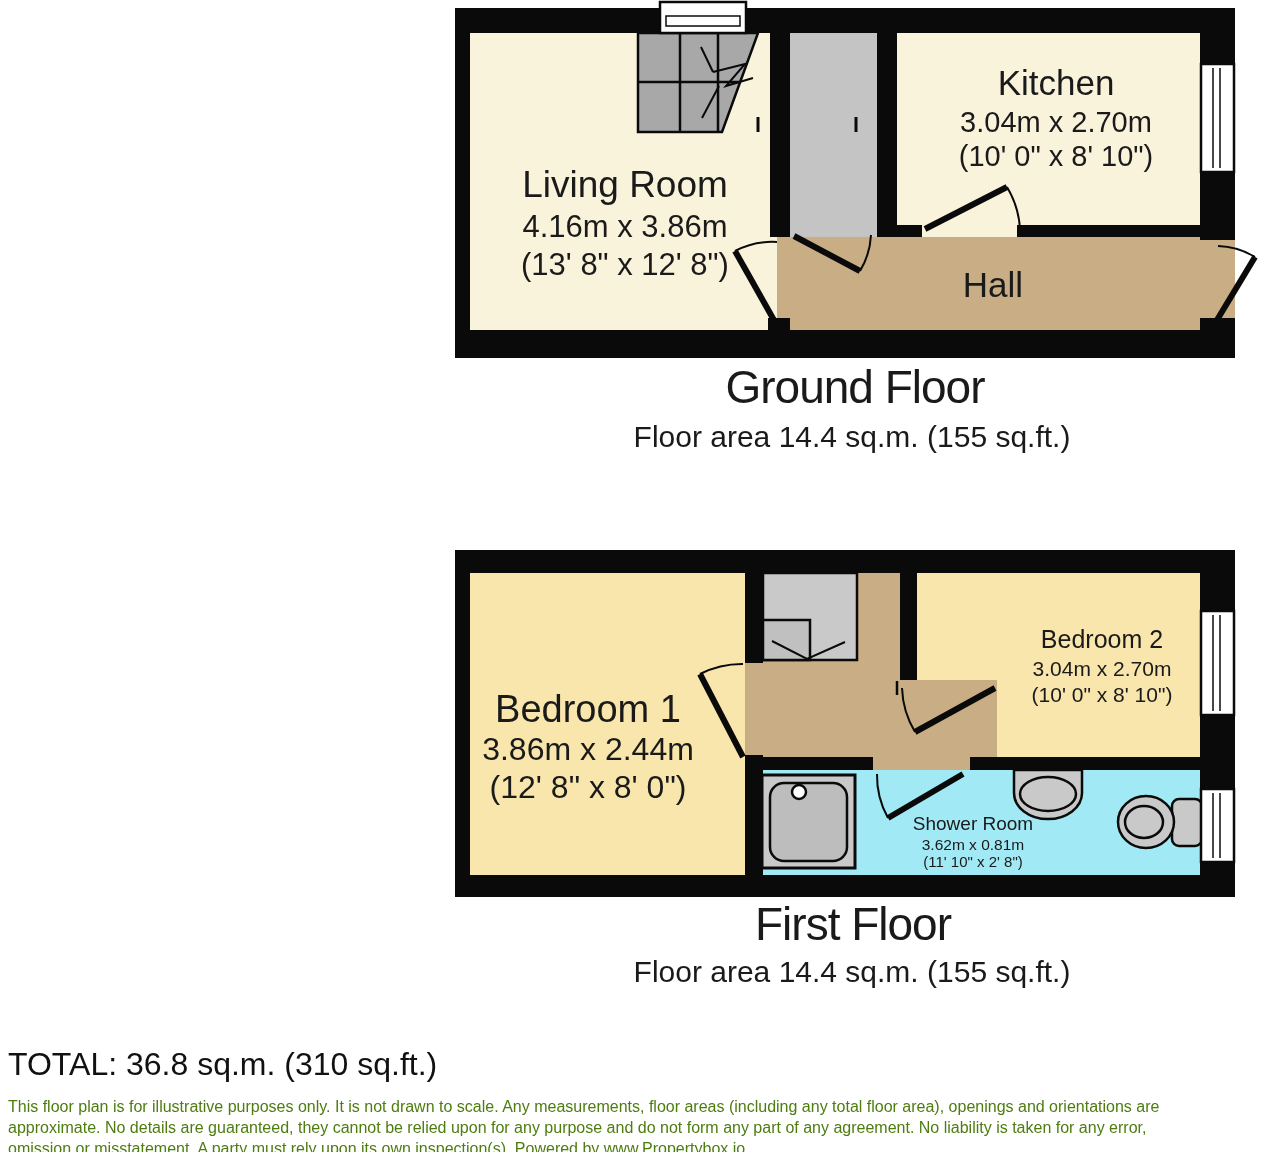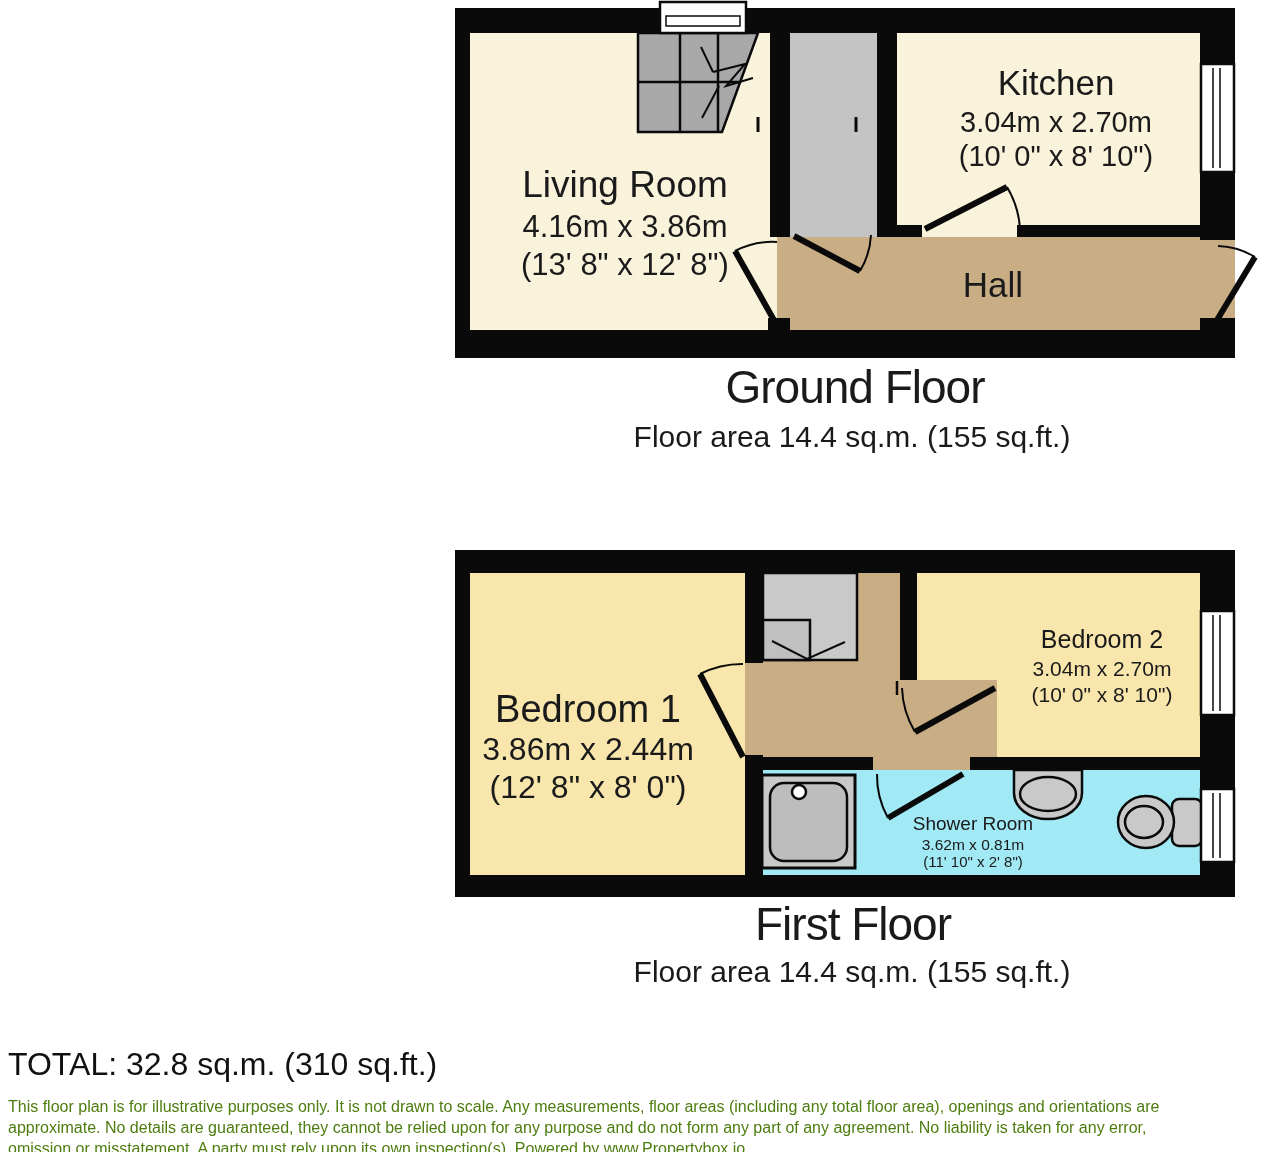--- a/index.html
+++ b/index.html
@@ -158,17 +158,17 @@
     <text x="1102" y="702" text-anchor="middle" class="b2-dim">(10' 0" x 8' 10")</text>
     <text x="973" y="830" text-anchor="middle" class="sh-name">Shower Room</text>
     <text x="973" y="850" text-anchor="middle" class="sh-dim1">3.62m x 0.81m</text>
     <text x="973" y="867" text-anchor="middle" class="sh-dim2">(11' 10" x 2' 8")</text>
 
     <text x="853" y="940" text-anchor="middle" class="floor-title">First Floor</text>
     <text x="852" y="982" text-anchor="middle" class="floor-caption">Floor area 14.4 sq.m. (155 sq.ft.)</text>
   </g>
 </svg>
 
-<div class="total">TOTAL: 32.8 sq.m. (310 sq.ft.)</div>
+<div class="total">TOTAL: 36.8 sq.m. (310 sq.ft.)</div>
 
 <div class="disclaimer">This floor plan is for illustrative purposes only. It is not drawn to scale. Any measurements, floor areas (including any total floor area), openings and orientations are approximate. No details are guaranteed, they cannot be relied upon for any purpose and do not form any part of any agreement. No liability is taken for any error, omission or misstatement. A party must rely upon its own inspection(s). Powered by www.Propertybox.io</div>
 
 </div>
 
 </body></html>

